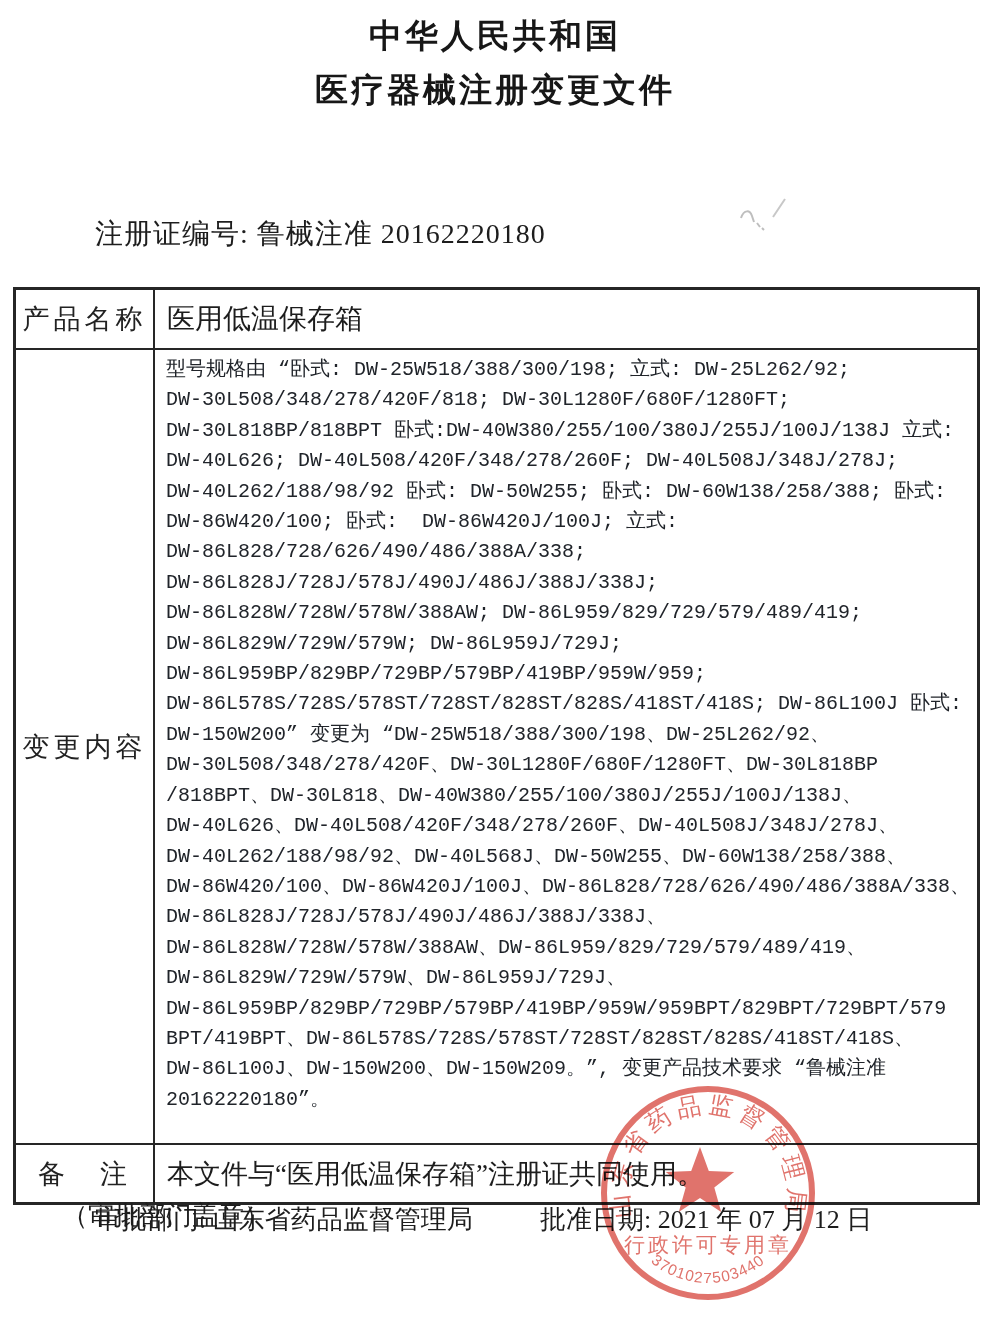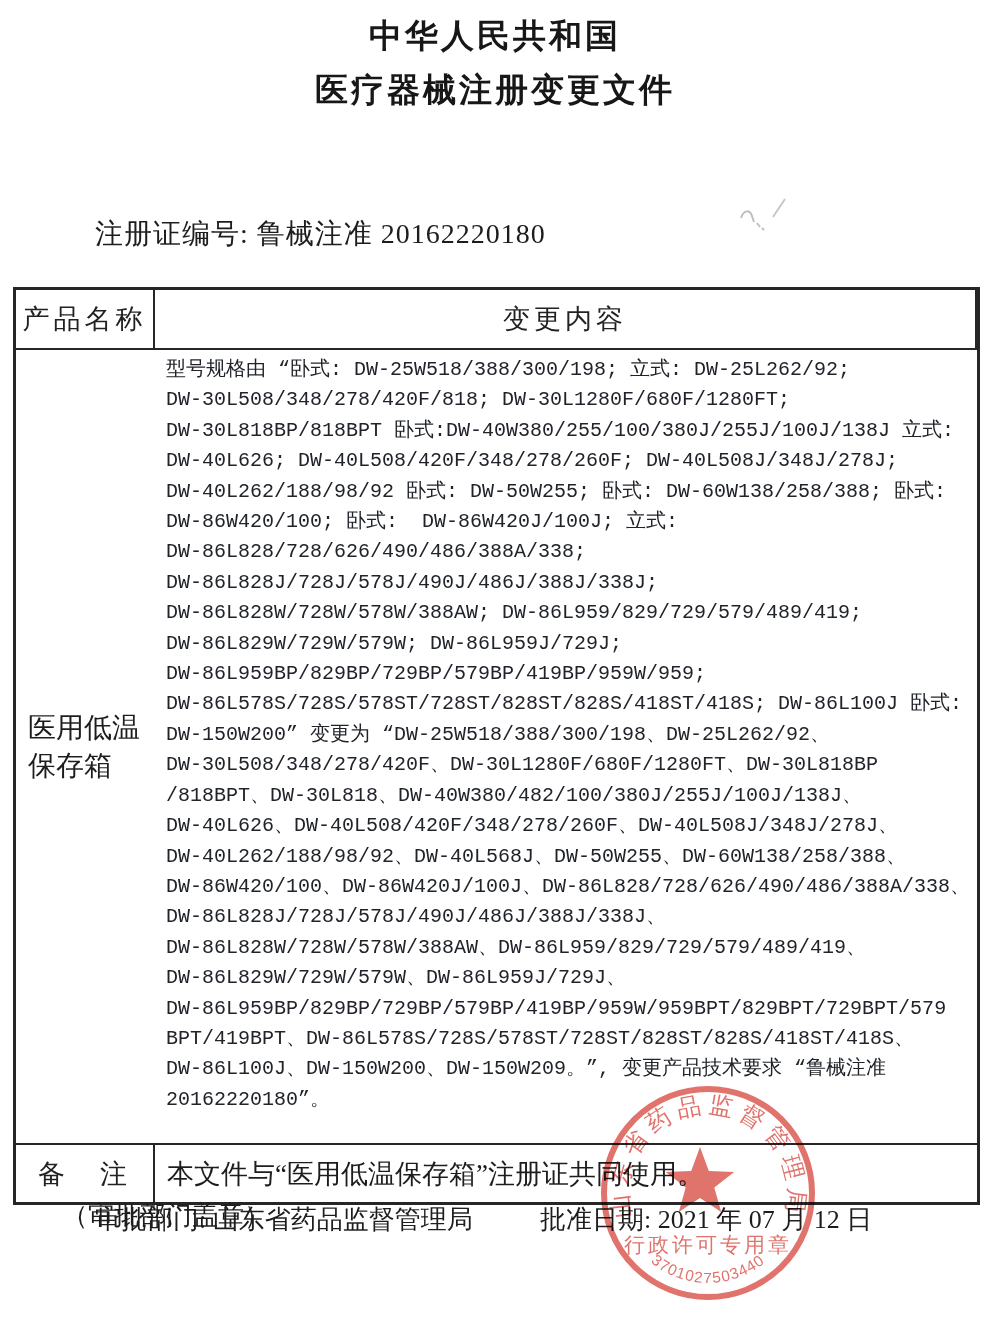--- a/index.html
+++ b/index.html
@@ -66,39 +66,39 @@
 <div class="abs reg-line">注册证编号: 鲁械注准 20162220180</div>
 
 <svg class="abs pencil-mark" width="70" height="45" viewBox="0 0 70 45">
   <path d="M6,26 c3,-9 9,-8 11,-2 l2,6 M22,31 l3,4 M27,36 l2,2" fill="none" stroke="#8a8a8a" stroke-width="2"></path>
   <path d="M38,25 L50,7" fill="none" stroke="#9a9a9a" stroke-width="2"></path>
 </svg>
 
 <div class="abs doc-table">
 
   <div class="cell label-cell rowline">产品名称</div>
+  <div class="cell value-cell rowline">医用低温保存箱</div>
+
   <div class="cell label-cell rowline">变更内容</div>
-
-  <div class="cell value-cell rowline">医用低温保存箱</div>
   <div class="cell content-cell rowline">
       <div class="content-line">型号规格由 “卧式: DW-25W518/388/300/198; 立式: DW-25L262/92;</div>
       <div class="content-line">DW-30L508/348/278/420F/818; DW-30L1280F/680F/1280FT;</div>
       <div class="content-line">DW-30L818BP/818BPT 卧式:DW-40W380/255/100/380J/255J/100J/138J 立式:</div>
       <div class="content-line">DW-40L626; DW-40L508/420F/348/278/260F; DW-40L508J/348J/278J;</div>
       <div class="content-line">DW-40L262/188/98/92 卧式: DW-50W255; 卧式: DW-60W138/258/388; 卧式:</div>
       <div class="content-line">DW-86W420/100; 卧式:  DW-86W420J/100J; 立式:</div>
       <div class="content-line">DW-86L828/728/626/490/486/388A/338;</div>
       <div class="content-line">DW-86L828J/728J/578J/490J/486J/388J/338J;</div>
       <div class="content-line">DW-86L828W/728W/578W/388AW; DW-86L959/829/729/579/489/419;</div>
       <div class="content-line">DW-86L829W/729W/579W; DW-86L959J/729J;</div>
       <div class="content-line">DW-86L959BP/829BP/729BP/579BP/419BP/959W/959;</div>
       <div class="content-line">DW-86L578S/728S/578ST/728ST/828ST/828S/418ST/418S; DW-86L100J 卧式:</div>
       <div class="content-line">DW-150W200” 变更为 “DW-25W518/388/300/198、DW-25L262/92、</div>
       <div class="content-line">DW-30L508/348/278/420F、DW-30L1280F/680F/1280FT、DW-30L818BP</div>
-      <div class="content-line">/818BPT、DW-30L818、DW-40W380/482/100/380J/255J/100J/138J、</div>
+      <div class="content-line">/818BPT、DW-30L818、DW-40W380/255/100/380J/255J/100J/138J、</div>
       <div class="content-line">DW-40L626、DW-40L508/420F/348/278/260F、DW-40L508J/348J/278J、</div>
       <div class="content-line">DW-40L262/188/98/92、DW-40L568J、DW-50W255、DW-60W138/258/388、</div>
       <div class="content-line">DW-86W420/100、DW-86W420J/100J、DW-86L828/728/626/490/486/388A/338、</div>
       <div class="content-line">DW-86L828J/728J/578J/490J/486J/388J/338J、</div>
       <div class="content-line">DW-86L828W/728W/578W/388AW、DW-86L959/829/729/579/489/419、</div>
       <div class="content-line">DW-86L829W/729W/579W、DW-86L959J/729J、</div>
       <div class="content-line">DW-86L959BP/829BP/729BP/579BP/419BP/959W/959BPT/829BPT/729BPT/579</div>
       <div class="content-line">BPT/419BPT、DW-86L578S/728S/578ST/728ST/828ST/828S/418ST/418S、</div>
       <div class="content-line">DW-86L100J、DW-150W200、DW-150W209。”, 变更产品技术要求 “鲁械注准</div>
       <div class="content-line">20162220180”。</div>

